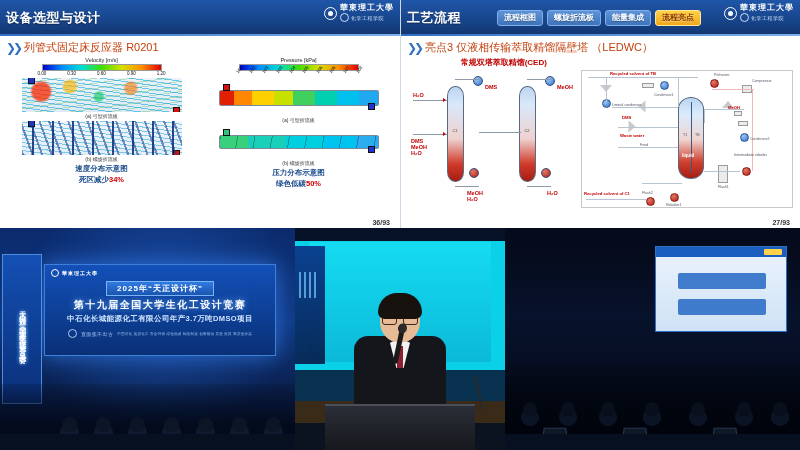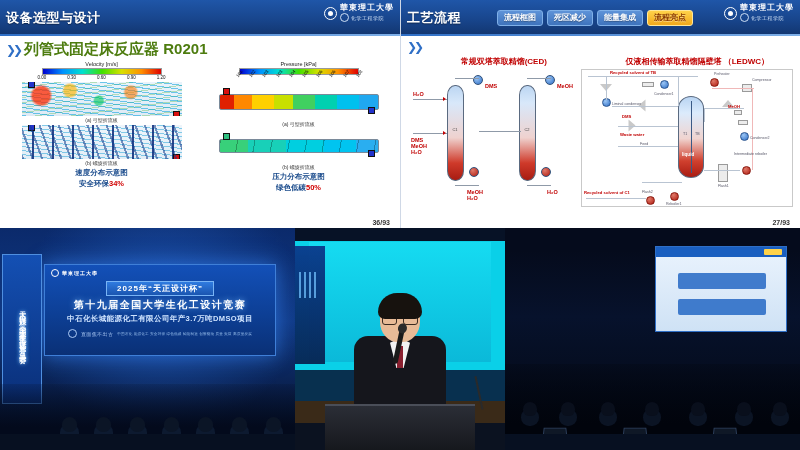--- a/index.html
+++ b/index.html
@@ -55,21 +55,21 @@
   .logo-txt { display:flex; flex-direction:column; gap:1px; }
   .logo-cn { color:#fff; font-size:8px; font-weight:bold; letter-spacing:1px; line-height:1; white-space:nowrap;}
   .logo-sub { display:flex; align-items:center; gap:2px; }
   .logo-sub-seal{ width:9px;height:9px;border-radius:50%;border:1px solid #cfe0f5; flex:none;}
   .logo-sub-cn{ color:#cfe0f5; font-size:5px; letter-spacing:.5px; white-space:nowrap;}
 
   
   .sbody { position:relative; height:192px; padding:4px 6px 0 6px; background:#fff; }
   .slide-title { display:flex; align-items:center; gap:4px; margin-bottom:2px; }
   .chev { color:#2f6fc6; font-size:12px; font-weight:bold; letter-spacing:-3px; }
-  .slide-title-txt { font-size:15px; font-weight:bold; color:#4d7c0f; white-space:nowrap; }
+  .slide-title-txt { font-size:11px; font-weight:normal; color:#c2410c; white-space:nowrap; }
 
   .sub-red {
     text-align:center; color:#c00000; font-weight:bold; font-size:10.5px;
     margin:1px 0 3px 0; white-space:nowrap;
   }
 
   
   .cfd-row { display:flex; gap:6px; }
   .cfd-col { width:50%; display:flex; flex-direction:column; align-items:center; }
   .cb-title { font-size:5.5px; color:#222; margin-bottom:1px; }
@@ -308,21 +308,21 @@
               <div class="nozzle red" style="right:2px;bottom:-2px;"></div>
             </div>
             <div class="cap-ab">(a) 弓型折流板</div>
             <div class="cfd-img vel-b">
               <div class="nozzle" style="left:6px;top:-1px;"></div>
               <div class="nozzle red" style="right:2px;bottom:-2px;"></div>
             </div>
             <div class="cap-ab">(b) 螺旋折流板</div>
             <div class="cap-main">速度分布示意图</div>
             <div class="cap-red">
-              <span>安全环保</span><em>34%</em>
+              <span>死区减少</span><em>34%</em>
             </div>
           </div>
 
           <div class="cfd-col">
             <div class="cb-title">Pressure [kPa]</div>
             <div class="cbar pre"></div>
             <div class="cb-ticks rot">
               <span>101</span>
               <span>102</span>
               <span>103</span>
@@ -356,44 +356,44 @@
         <div class="pageno">36/93</div>
       </div>
     </div>
 
     <div class="slide right">
 
       <div class="hdr">
         <div class="hdr-title">工艺流程</div>
         <div class="hdr-tabs" style="margin-left:28px;">
           <div class="tab">流程框图</div>
-          <div class="tab">死区减少</div>
+          <div class="tab">螺旋折流板</div>
           <div class="tab">能量集成</div>
           <div class="tab active">流程亮点</div>
         </div>
         <div class="hdr-logo">
           <div class="logo-seal"></div>
           <div class="logo-txt">
             <div class="logo-cn">華東理工大學</div>
             <div class="logo-sub">
               <div class="logo-sub-seal"></div>
               <div class="logo-sub-cn">化学工程学院</div>
             </div>
           </div>
         </div>
       </div>
 
       <div class="sbody">
         <div class="slide-title">
           <span class="chev">❯❯</span>
+          <span class="slide-title-txt">亮点3 仅液相传输萃取精馏隔壁塔 （LEDWC）</span>
         </div>
 
         <div class="cap-row">
           <div class="cap-half">常规双塔萃取精馏(CED)</div>
-          <div class="cap-half">仅液相传输萃取精馏隔壁塔 （LEDWC）</div>
         </div>
 
         <div class="diag-row">
 
           <div class="diag ced">
             <div class="col" style="left:40px; top:16px; height:96px;"></div>
             <div class="col-lbl" style="left:48px; top:58px;">C1</div>
             <div class="col" style="left:112px; top:16px; height:96px;"></div>
             <div class="col-lbl" style="left:120px; top:58px;">C2</div>
 

